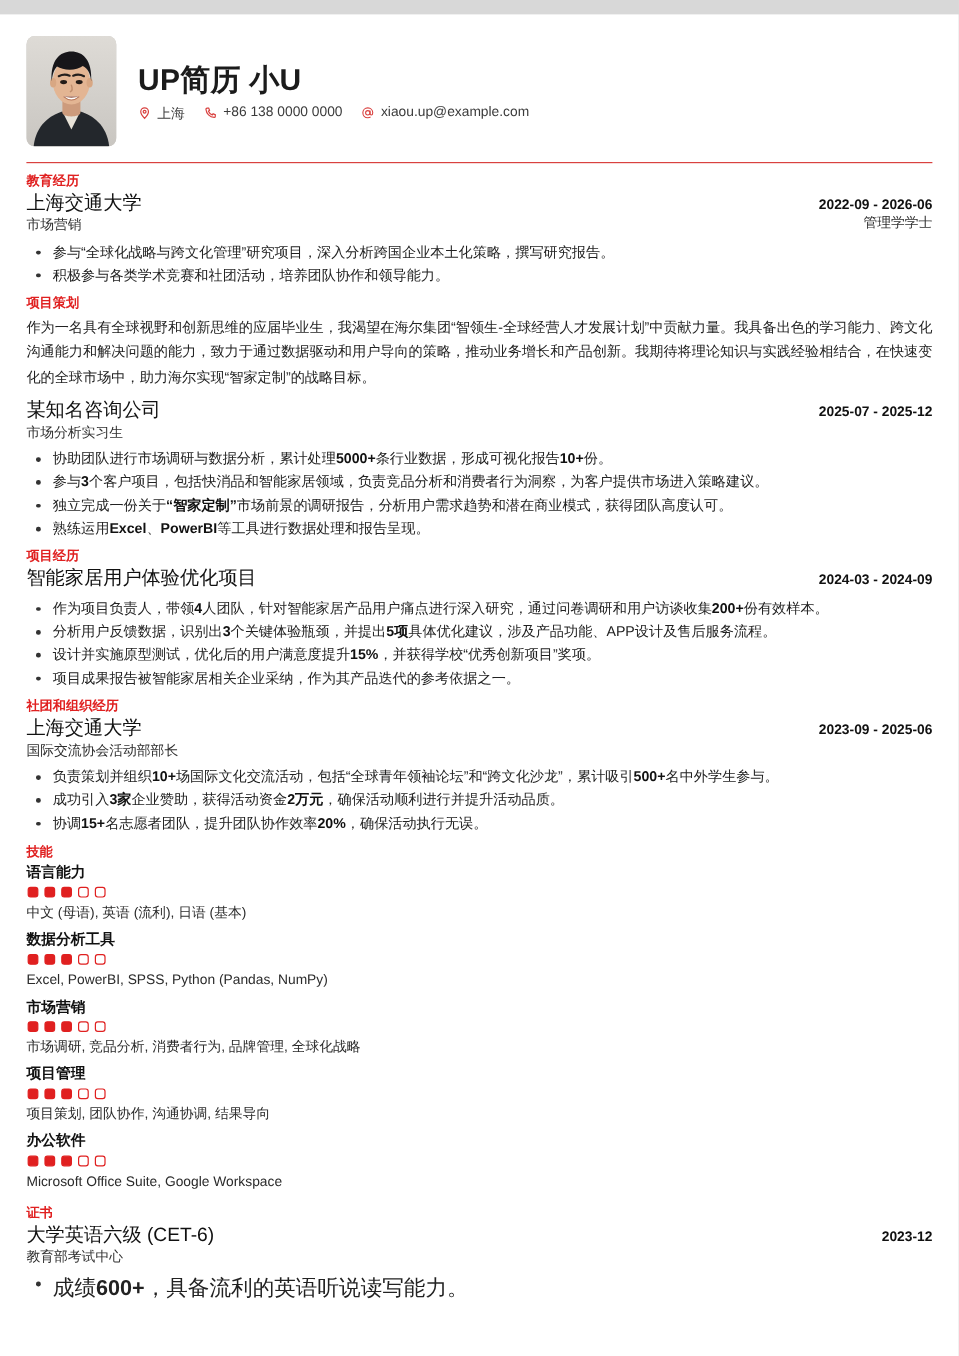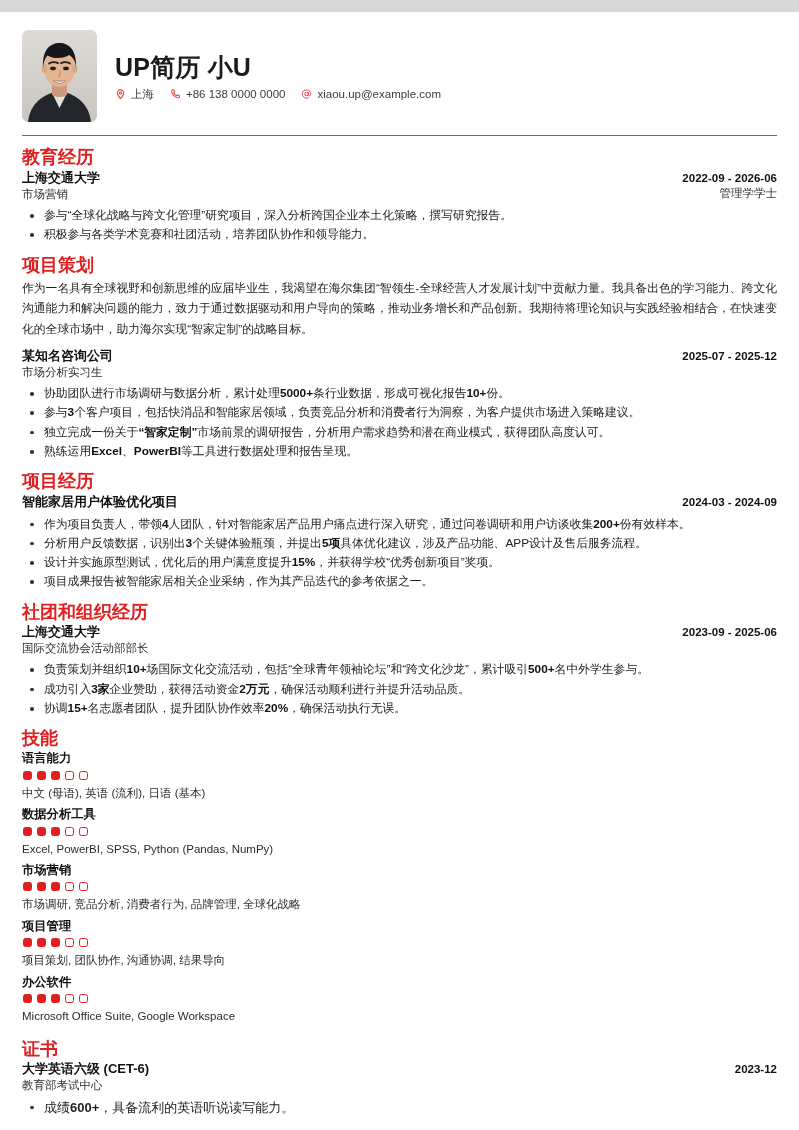--- a/index.html
+++ b/index.html
@@ -70,35 +70,36 @@
     background: #d9413f;
     width: 100%;
     margin: 3px 0 9px 0;
   }
 
   
   .section { margin-bottom: 2px; }
   .section-title {
     color: #e02020;
     font-weight: 700;
-    font-size: 18px;
+    font-size: 11px;
     line-height: 1.35;
     margin-bottom: 0px;
+    font-family: Liberation Mono, monospace;
   }
   .entry-head {
     display: flex;
     justify-content: space-between;
     align-items: baseline;
     gap: 12px;
   }
   .entry-left { min-width: 0; }
   .entry-right { text-align: right; flex: 0 0 auto; }
   .org {
-    font-size: 13px;
-    font-weight: 700;
+    font-size: 16px;
+    font-weight: 400;
     color: #111;
     line-height: 1.3;
   }
   .role {
     font-size: 11.5px;
     color: #2f2f2f;
     line-height: 1.35;
   }
   .daterange {
     font-size: 11.5px;
@@ -166,21 +167,21 @@
   .dot.filled { background: #e02020; }
   .skill-desc {
     font-size: 11.5px;
     color: #2b2b2b;
     line-height: 1.45;
     margin-bottom: 2px;
   }
 
   
   .cert-note {
-    font-size: 13px;
+    font-size: 18px;
     color: #222;
     line-height: 1.55;
     padding-left: 22px;
     position: relative;
     margin-top: 4px;
   }
   .cert-note::before {
     content: "";
     position: absolute;
     left: 8px;

